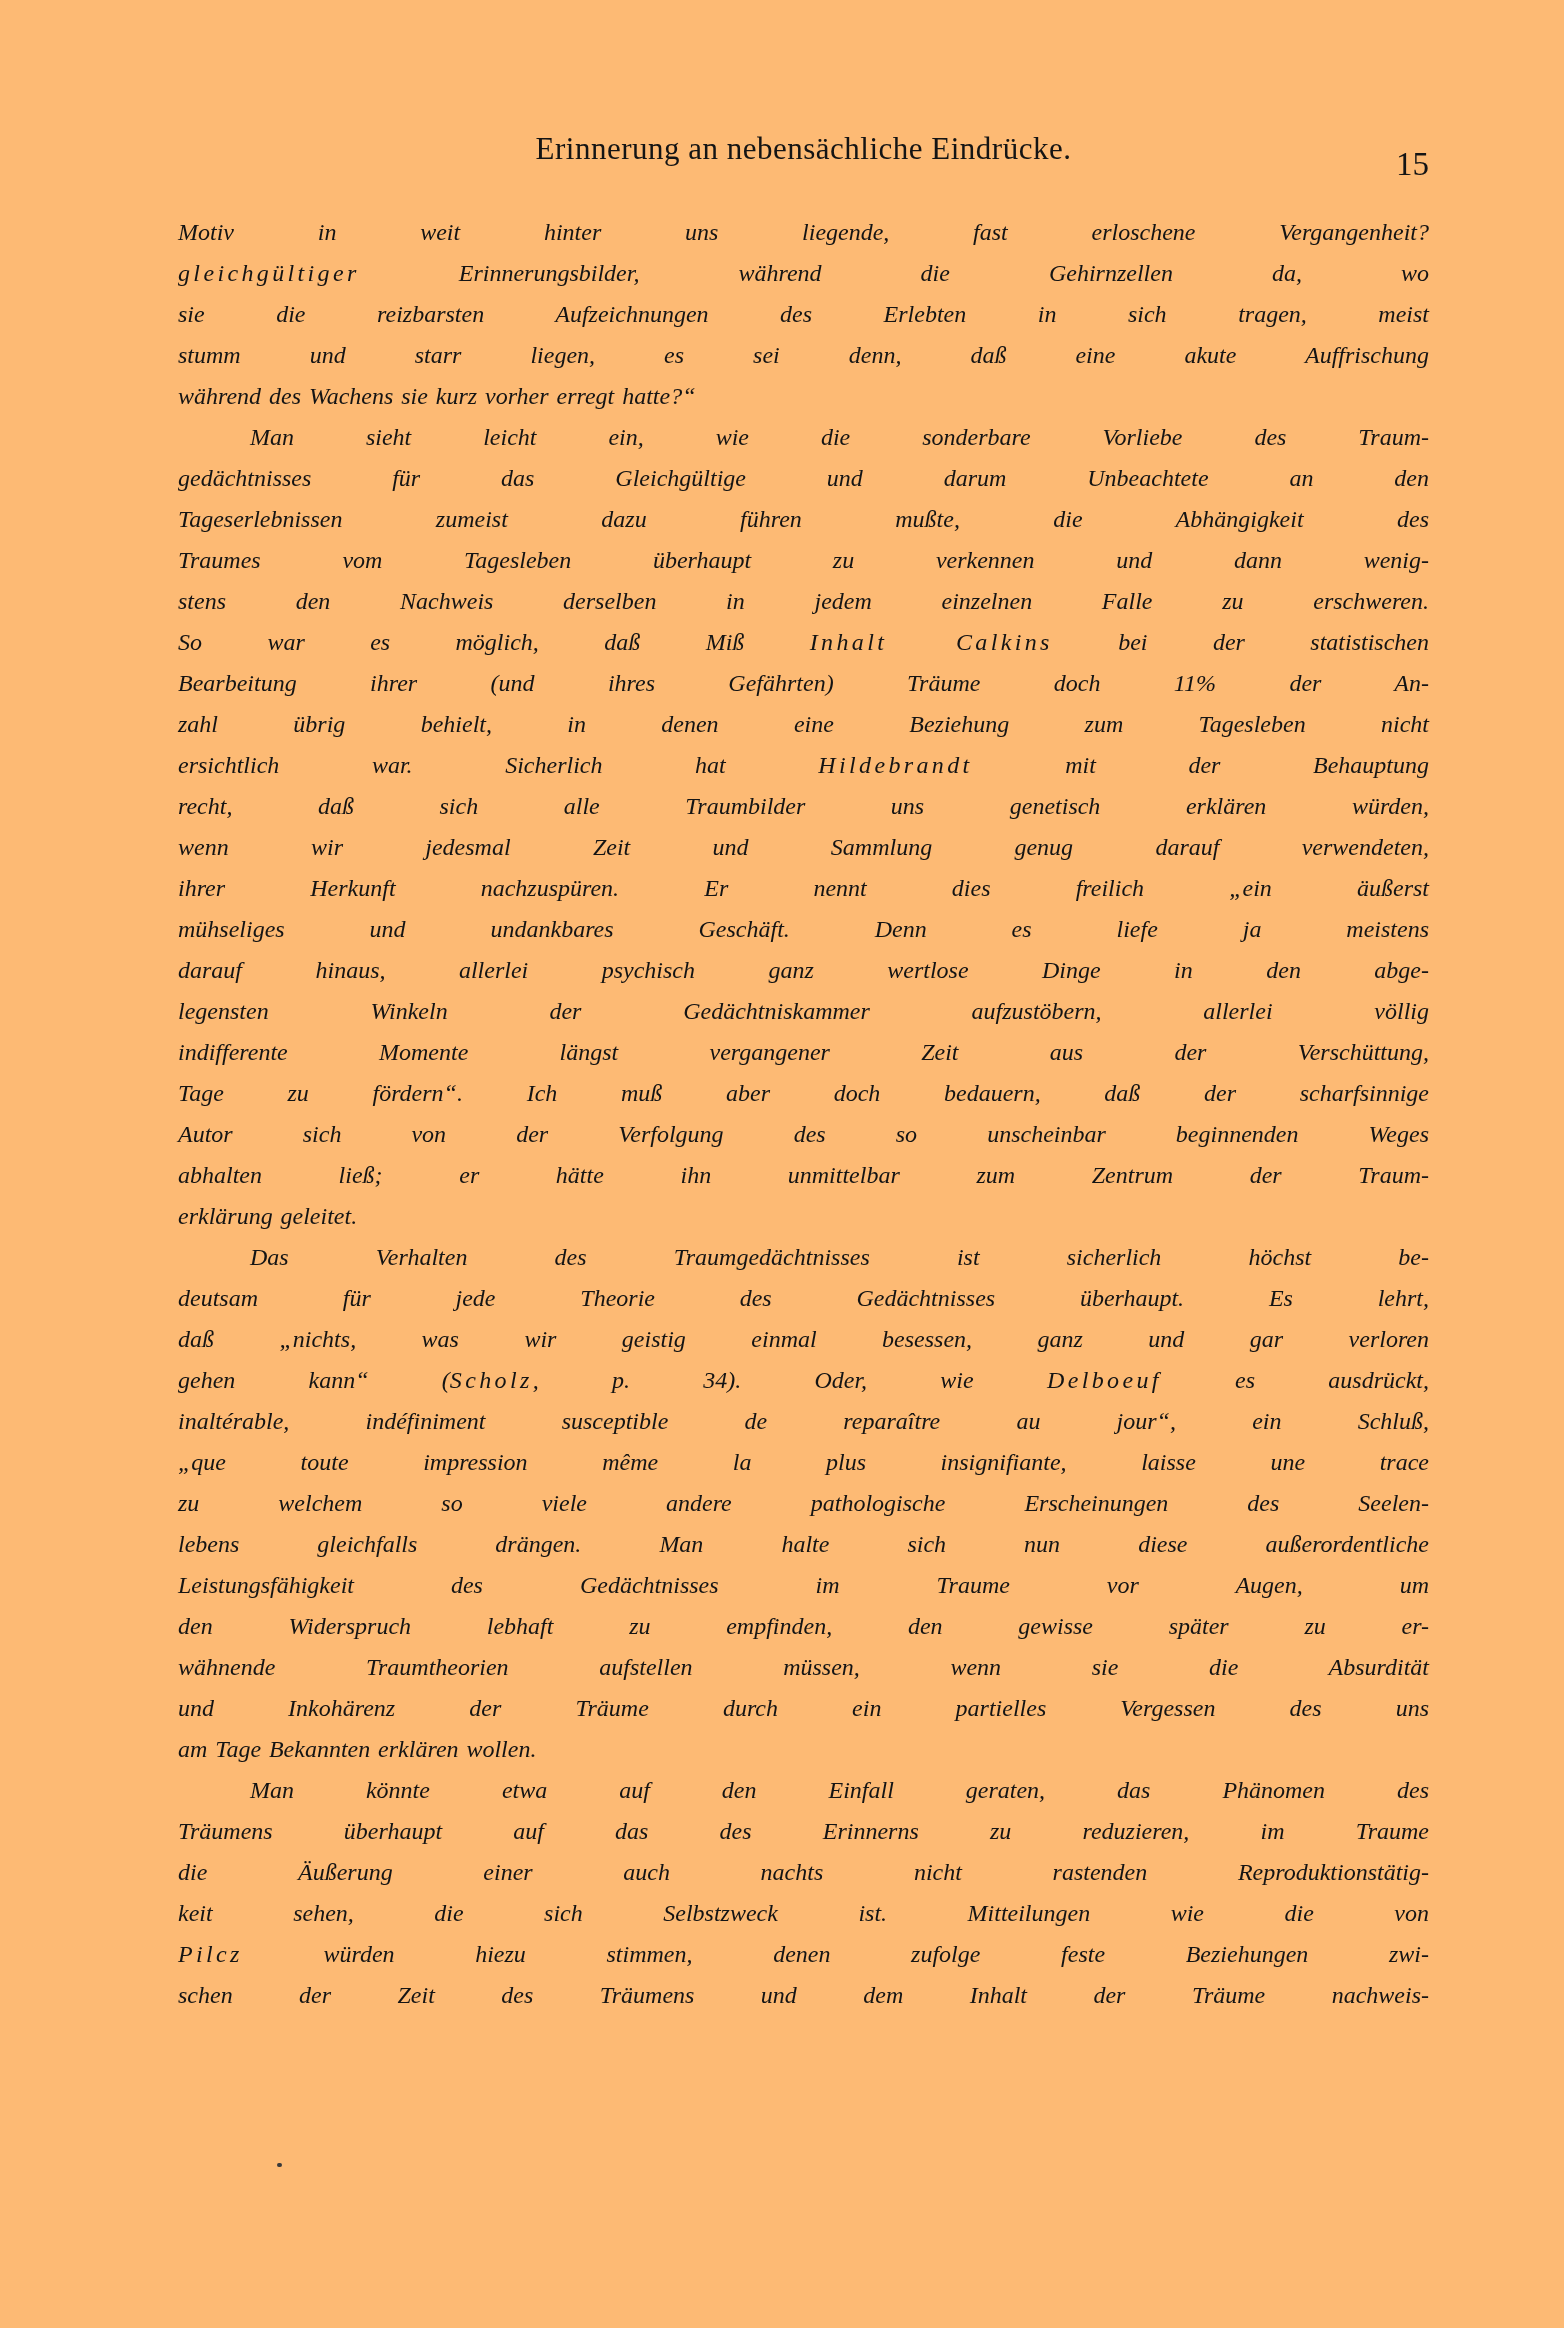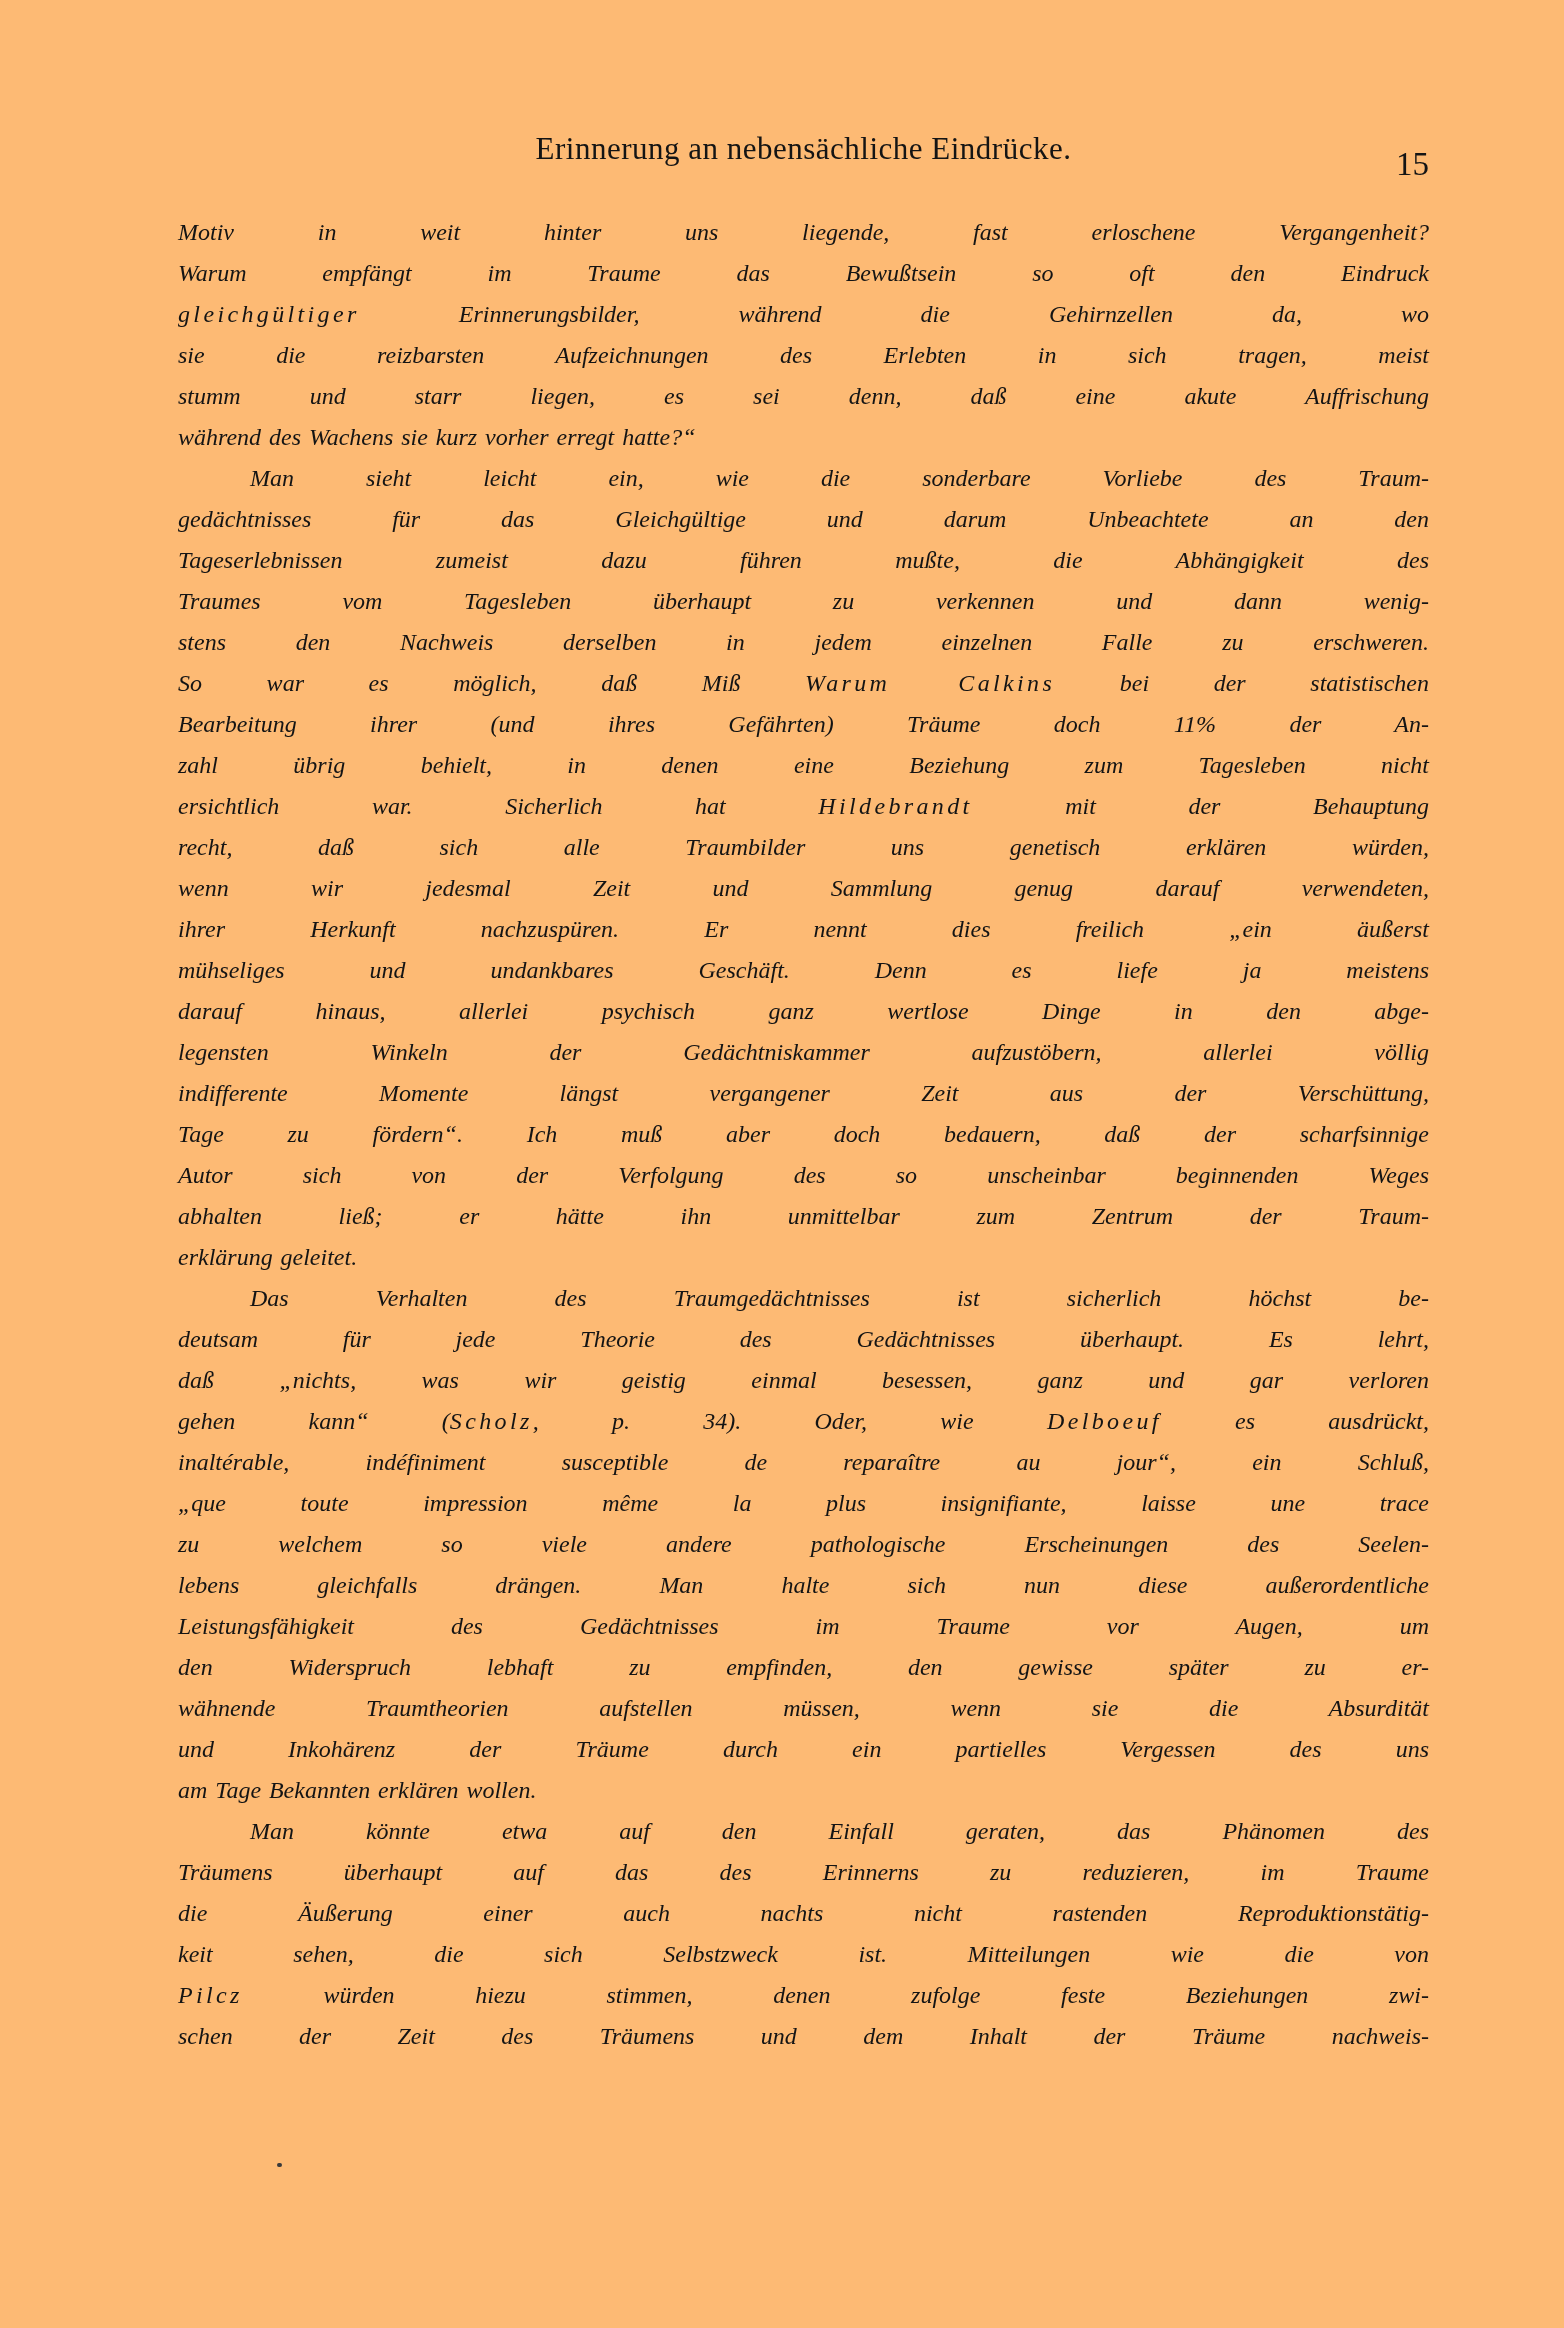--- a/index.html
+++ b/index.html
@@ -78,31 +78,30 @@
 
 <div id="page">
 
   <div id="running-head">
     <span class="title">Erinnerung an nebensächliche Eindrücke.</span>
     <span class="pagenum">15</span>
   </div>
 
   <div id="body-text">
       <div class="line"><span>Motiv in weit hinter uns liegende, fast erloschene Vergangenheit?</span></div>
-      <div class="line"><span>Warum empfängt im Traume das Bewußtsein so oft den Eindruck</span></div>
       <div class="line"><span class="sperr">gleichgültiger</span><span> Erinnerungsbilder, während die Gehirnzellen da, wo</span></div>
       <div class="line"><span>sie die reizbarsten Aufzeichnungen des Erlebten in sich tragen, meist</span></div>
       <div class="line"><span>stumm und starr liegen, es sei denn, daß eine akute Auffrischung</span></div>
       <div class="line para-end"><span>während des Wachens sie kurz vorher erregt hatte?“</span></div>
       <div class="line indent"><span>Man sieht leicht ein, wie die sonderbare Vorliebe des Traum-</span></div>
       <div class="line"><span>gedächtnisses für das Gleichgültige und darum Unbeachtete an den</span></div>
       <div class="line"><span>Tageserlebnissen zumeist dazu führen mußte, die Abhängigkeit des</span></div>
       <div class="line"><span>Traumes vom Tagesleben überhaupt zu verkennen und dann wenig-</span></div>
       <div class="line"><span>stens den Nachweis derselben in jedem einzelnen Falle zu erschweren.</span></div>
-      <div class="line"><span>So war es möglich, daß Miß </span><span class="sperr">Warum Calkins</span><span> bei der statistischen</span></div>
+      <div class="line"><span>So war es möglich, daß Miß </span><span class="sperr">Inhalt Calkins</span><span> bei der statistischen</span></div>
       <div class="line"><span>Bearbeitung ihrer (und ihres Gefährten) Träume doch 11% der An-</span></div>
       <div class="line"><span>zahl übrig behielt, in denen eine Beziehung zum Tagesleben nicht</span></div>
       <div class="line"><span>ersichtlich war. Sicherlich hat </span><span class="sperr">Hildebrandt</span><span> mit der Behauptung</span></div>
       <div class="line"><span>recht, daß sich alle Traumbilder uns genetisch erklären würden,</span></div>
       <div class="line"><span>wenn wir jedesmal Zeit und Sammlung genug darauf verwendeten,</span></div>
       <div class="line"><span>ihrer Herkunft nachzuspüren. Er nennt dies freilich „ein äußerst</span></div>
       <div class="line"><span>mühseliges und undankbares Geschäft. Denn es liefe ja meistens</span></div>
       <div class="line"><span>darauf hinaus, allerlei psychisch ganz wertlose Dinge in den abge-</span></div>
       <div class="line"><span>legensten Winkeln der Gedächtniskammer aufzustöbern, allerlei völlig</span></div>
       <div class="line"><span>indifferente Momente längst vergangener Zeit aus der Verschüttung,</span></div>

